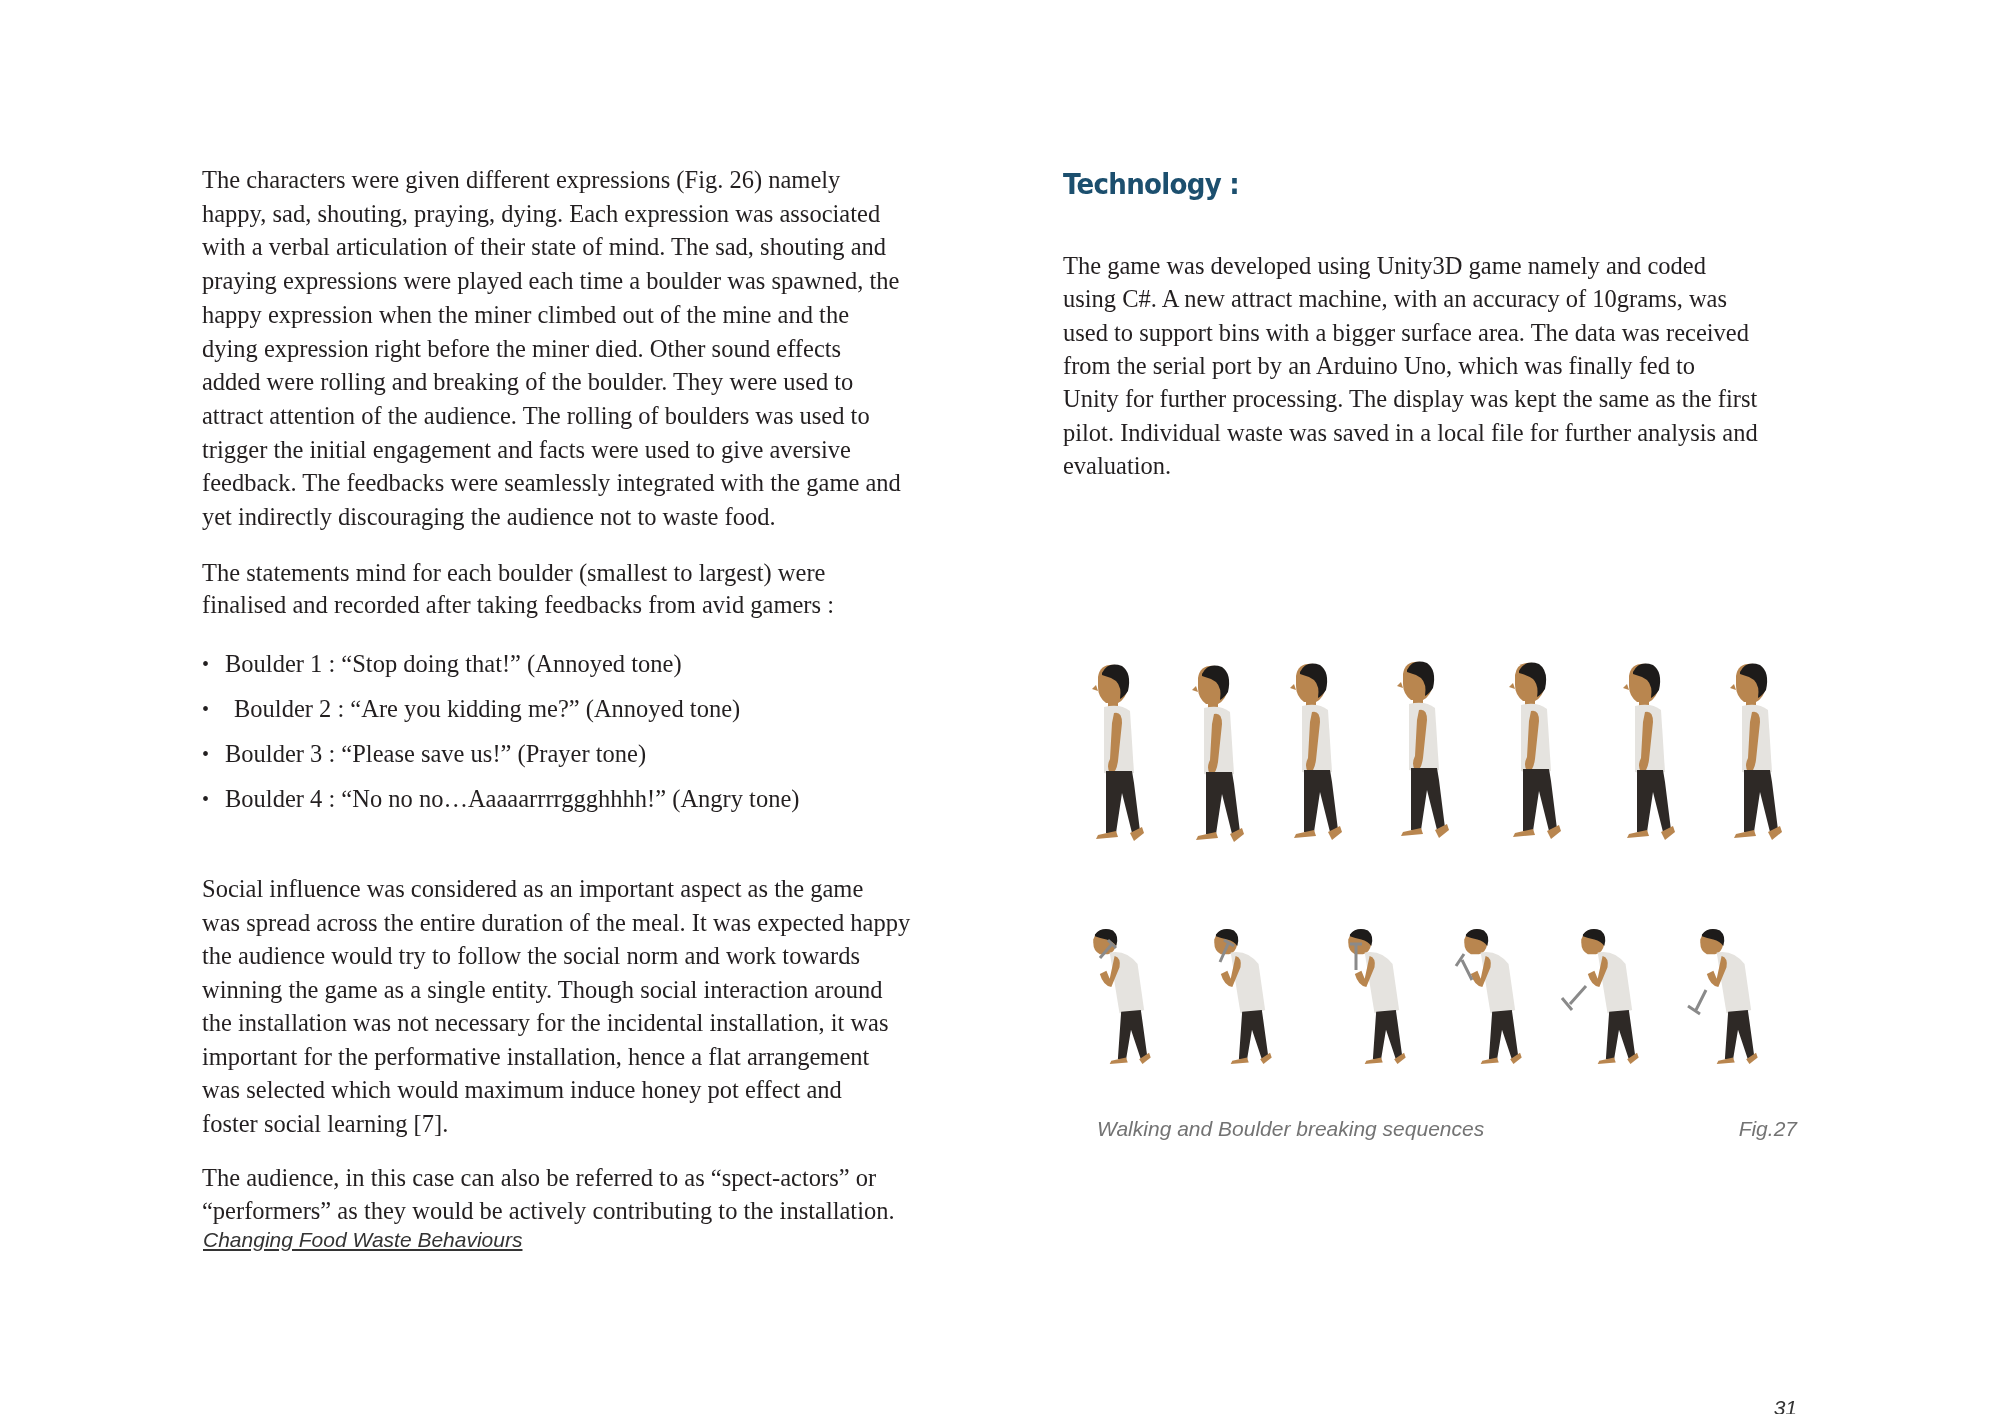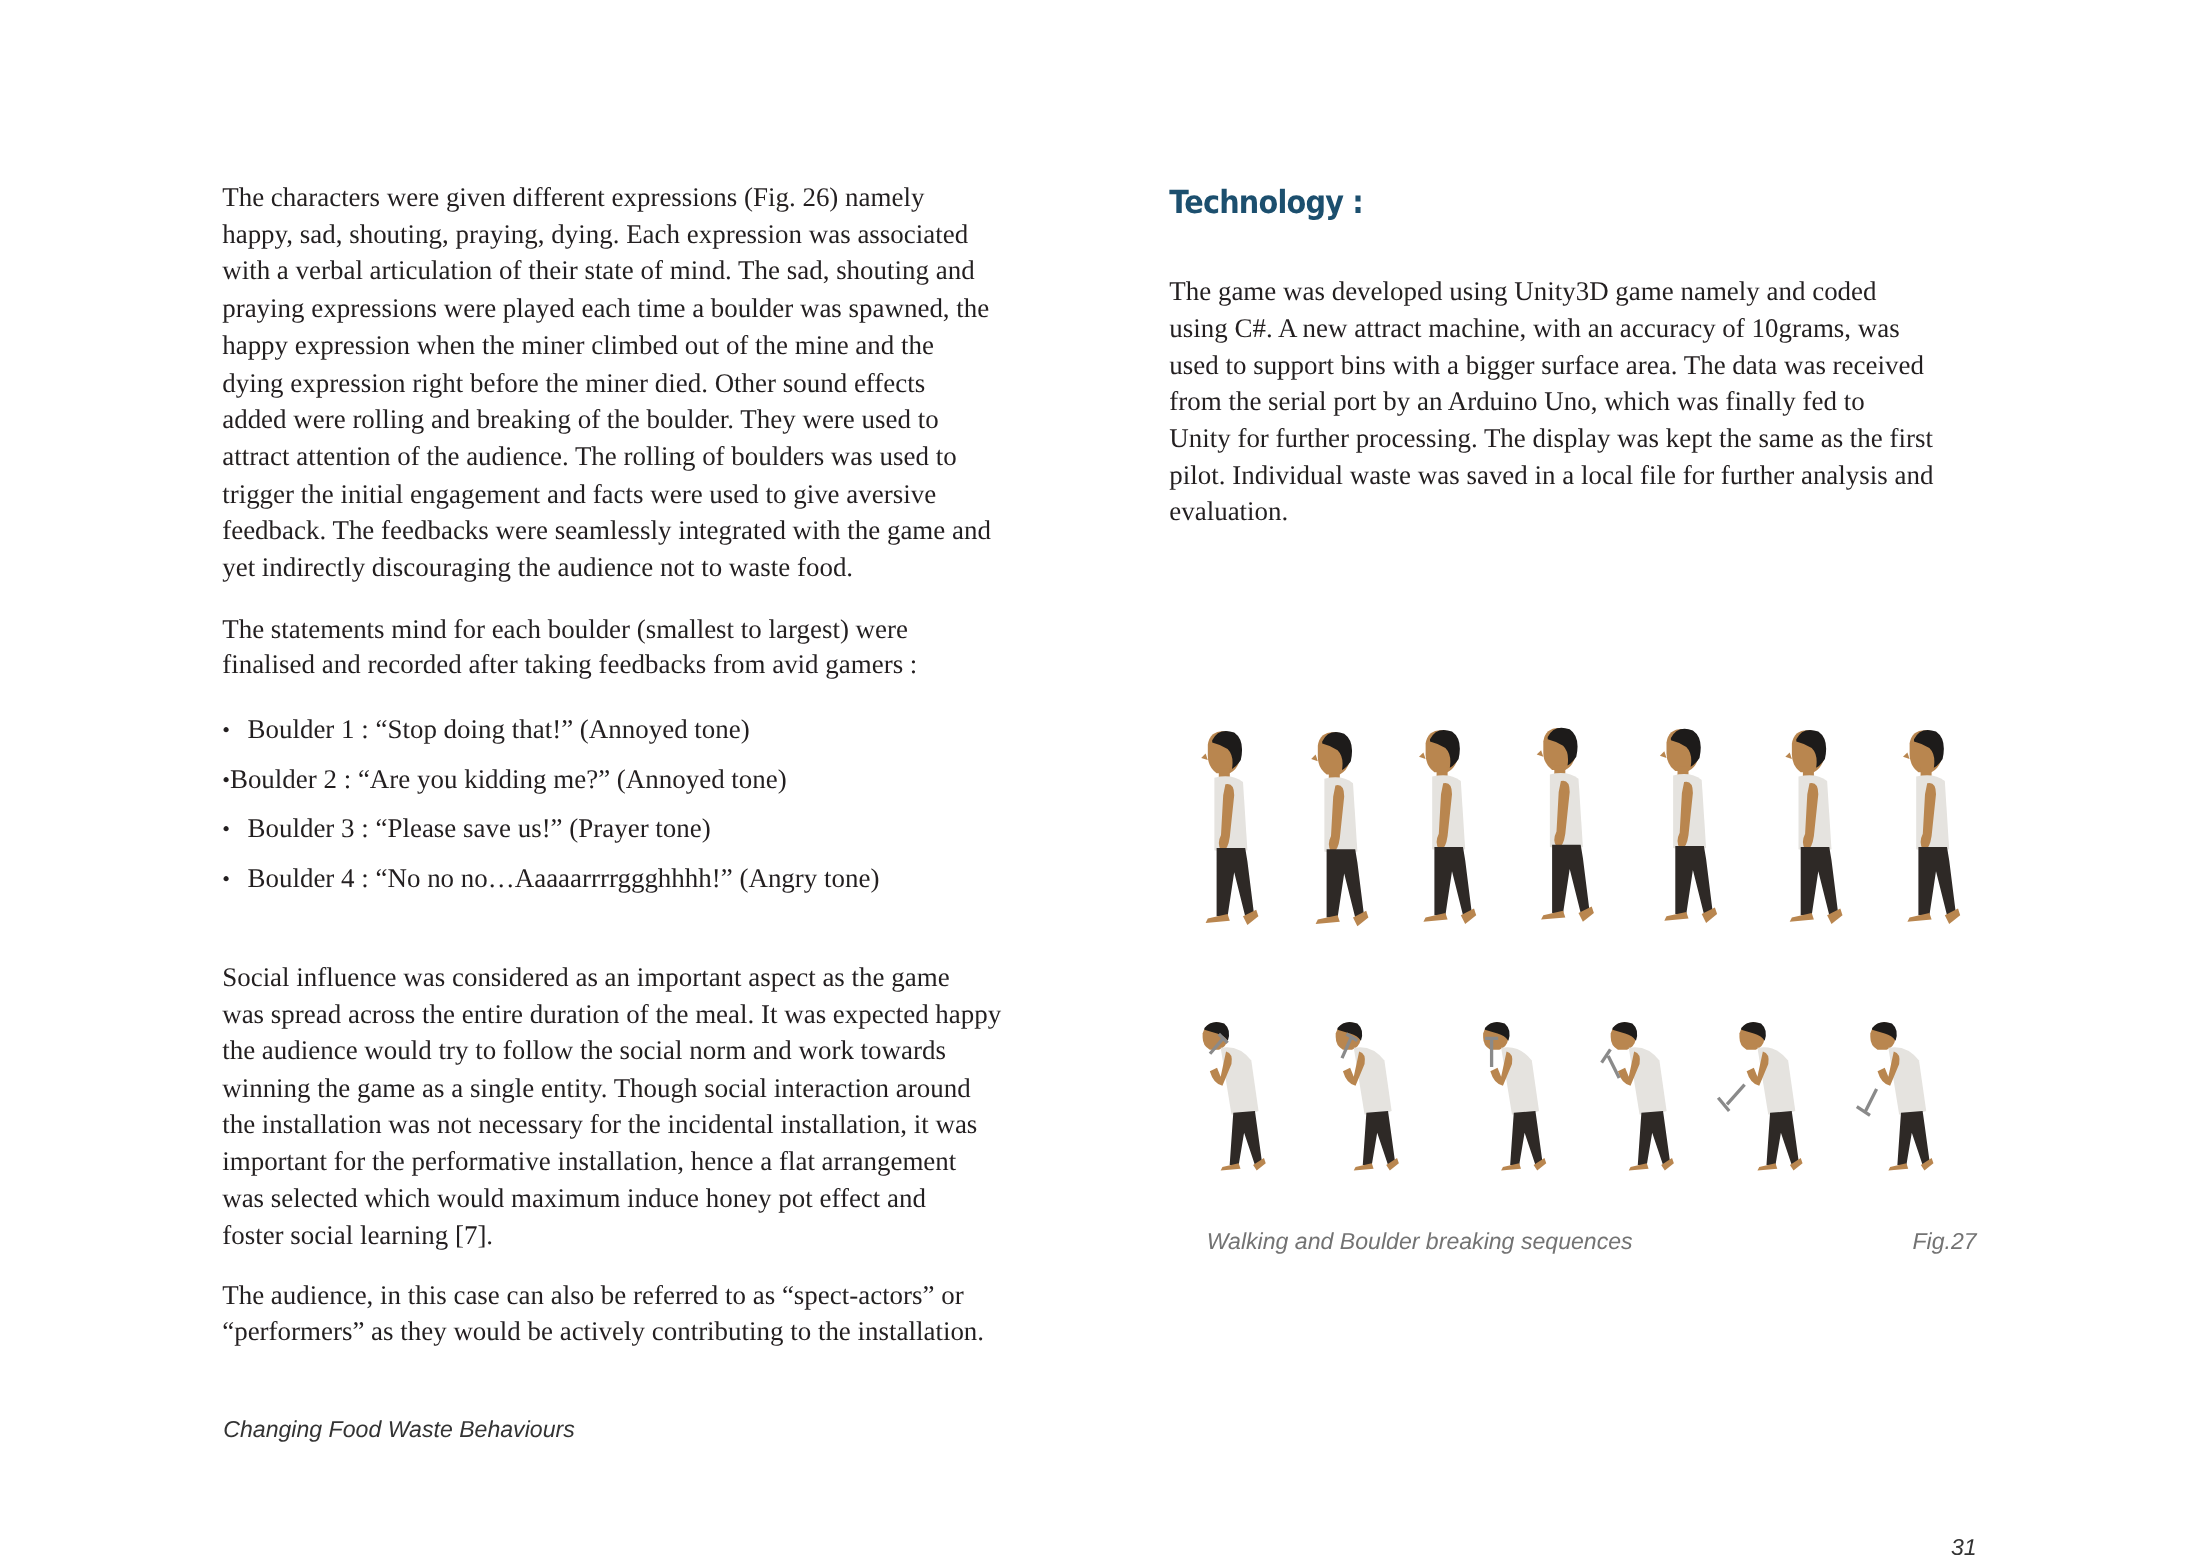--- a/index.html
+++ b/index.html
@@ -34,21 +34,21 @@
     <div class="line" style="top: 593px;">finalised and recorded after taking feedbacks from avid gamers :</div>
   </div>
 
 <div class="block serif" style="left:202px; top:0;">
   <div class="line" style="top:652px;">
       <span class="bullet-dot" style="top:2px;">•</span>
       <span style="position:absolute;left:23px;">Boulder 1 : “Stop doing that!” (Annoyed tone)</span>
     </div>
   <div class="line" style="top:697px;">
       <span class="bullet-dot" style="top:2px;">•</span>
-      <span style="position:absolute;left:7px;">Boulder 2 : “Are you kidding me?” (Annoyed tone)</span>
+      <span style="position:absolute;left:32px;">Boulder 2 : “Are you kidding me?” (Annoyed tone)</span>
     </div>
   <div class="line" style="top:742px;">
       <span class="bullet-dot" style="top:2px;">•</span>
       <span style="position:absolute;left:23px;">Boulder 3 : “Please save us!” (Prayer tone)</span>
     </div>
   <div class="line" style="top:787px;">
       <span class="bullet-dot" style="top:2px;">•</span>
       <span style="position:absolute;left:23px;">Boulder 4 : “No no no…Aaaaarrrrggghhhh!” (Angry tone)</span>
     </div>
 </div>
@@ -155,14 +155,14 @@
     <g>
         <use href="#breaker" transform="translate(637,288) scale(0.82)"></use>
       <path d="M646 350 L636 370 M628 366 L640 374" stroke="#8a8a8a" stroke-width="3"></path>
       </g>
   </svg>
 </div>
 
 <div class="caption" style="left:1097px; top:1117px;">Walking and Boulder breaking sequences</div>
 <div class="caption" style="right:203px; top:1117px;">Fig.27</div>
 
-<div class="footer" style="left:203px; top:1288px;">Changing Food Waste Behaviours</div>
+<div class="footer" style="left:203px; top:1228px;text-decoration:underline;">Changing Food Waste Behaviours</div>
 <div class="footer" style="right:203px; top:1364px;margin-top:32px;">31</div>
 
 </body></html>

